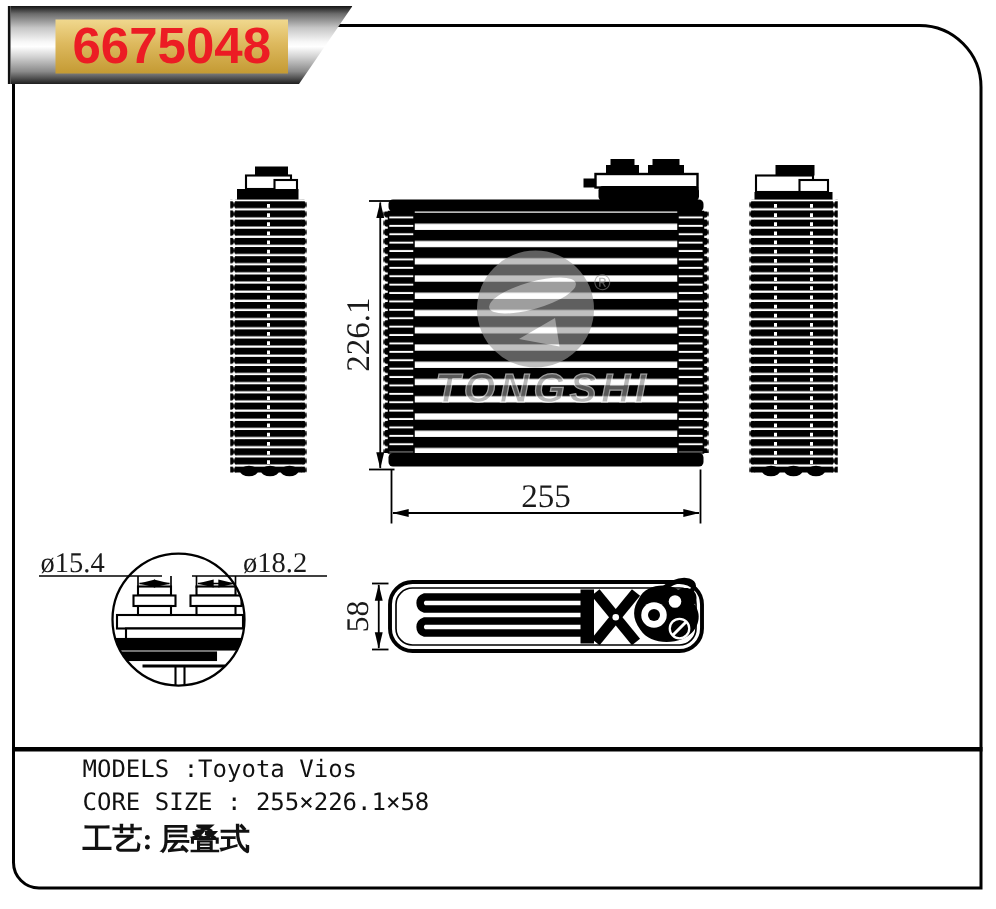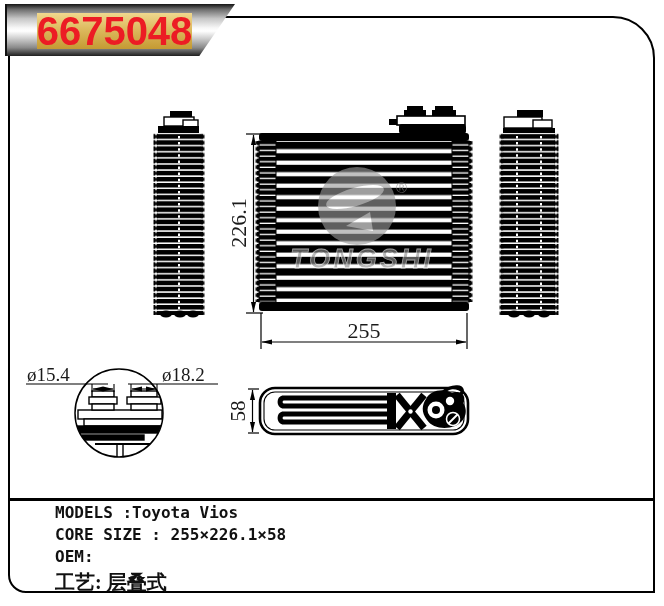--- a/index.html
+++ b/index.html
@@ -11,29 +11,29 @@
   #separator{position:absolute;left:8px;top:498px;width:647px;height:3px;background:#000;}
   
   #banner{position:absolute;left:5px;top:4px;width:228px;height:52px;
           clip-path:polygon(0 0,100% 0,84.5% 100%,0 100%);
           background:linear-gradient(180deg,#141414 0%,#6b6b6b 10%,#c6c6c6 28%,#f7f7f7 46%,
                      #ffffff 52%,#cfcfcf 66%,#8a8a8a 84%,#1f1f1f 100%);
           border-left:2px solid #111;}
   #goldplate{position:absolute;left:30px;top:9px;width:155px;height:36px;
              background:linear-gradient(180deg,#f0d88e 0%,#ddb95e 45%,#c49a33 100%);
              display:flex;align-items:center;justify-content:center;}
-  #partnum{color:#ec1c24;font-size:40px;font-weight:bold;letter-spacing:0px;
+  #partnum{color:#ec1c24;font-size:34px;font-weight:bold;letter-spacing:0px;
            font-family:"Liberation Sans",sans-serif;line-height:1;}
   
   #art{position:absolute;left:0;top:0;}
   .dimtxt{font-family:"Liberation Serif",serif;fill:#1a1a1a;}
   
   #specs{position:absolute;left:55px;top:502px;color:#111;}
   .specline{font-family:"DejaVu Sans Mono","Liberation Mono",monospace;
-            font-size:16px;font-weight:700;line-height:22px;white-space:pre;}
+            font-size:16px;font-weight:400;line-height:22px;white-space:pre;}
   .specline.cn{font-family:Liberation Serif, serif;
                font-size:20px;font-weight:bold;line-height:24px;margin-top:2px;}
 </style>
 </head>
 <body>
 
 <div id="stage">
 
   <div id="frame"></div>
   <div id="separator"></div>
@@ -192,17 +192,16 @@
         <line x1="132" y1="389" x2="156" y2="389" marker-start="url(#arr)" marker-end="url(#arr)"></line>
       </g>
       <text class="dimtxt" x="27" y="381" font-size="19">ø15.4</text>
       <text class="dimtxt" x="162" y="381" font-size="19">ø18.2</text>
     </g>
   </svg>
 
   <div id="specs">
     <div class="specline">MODELS :Toyota Vios</div>
     <div class="specline">CORE SIZE : 255×226.1×58</div>
-    <div class="specline">OEM:</div>
     <div class="specline cn">工艺: 层叠式</div>
   </div>
 
 </div>
 
 </body></html>

